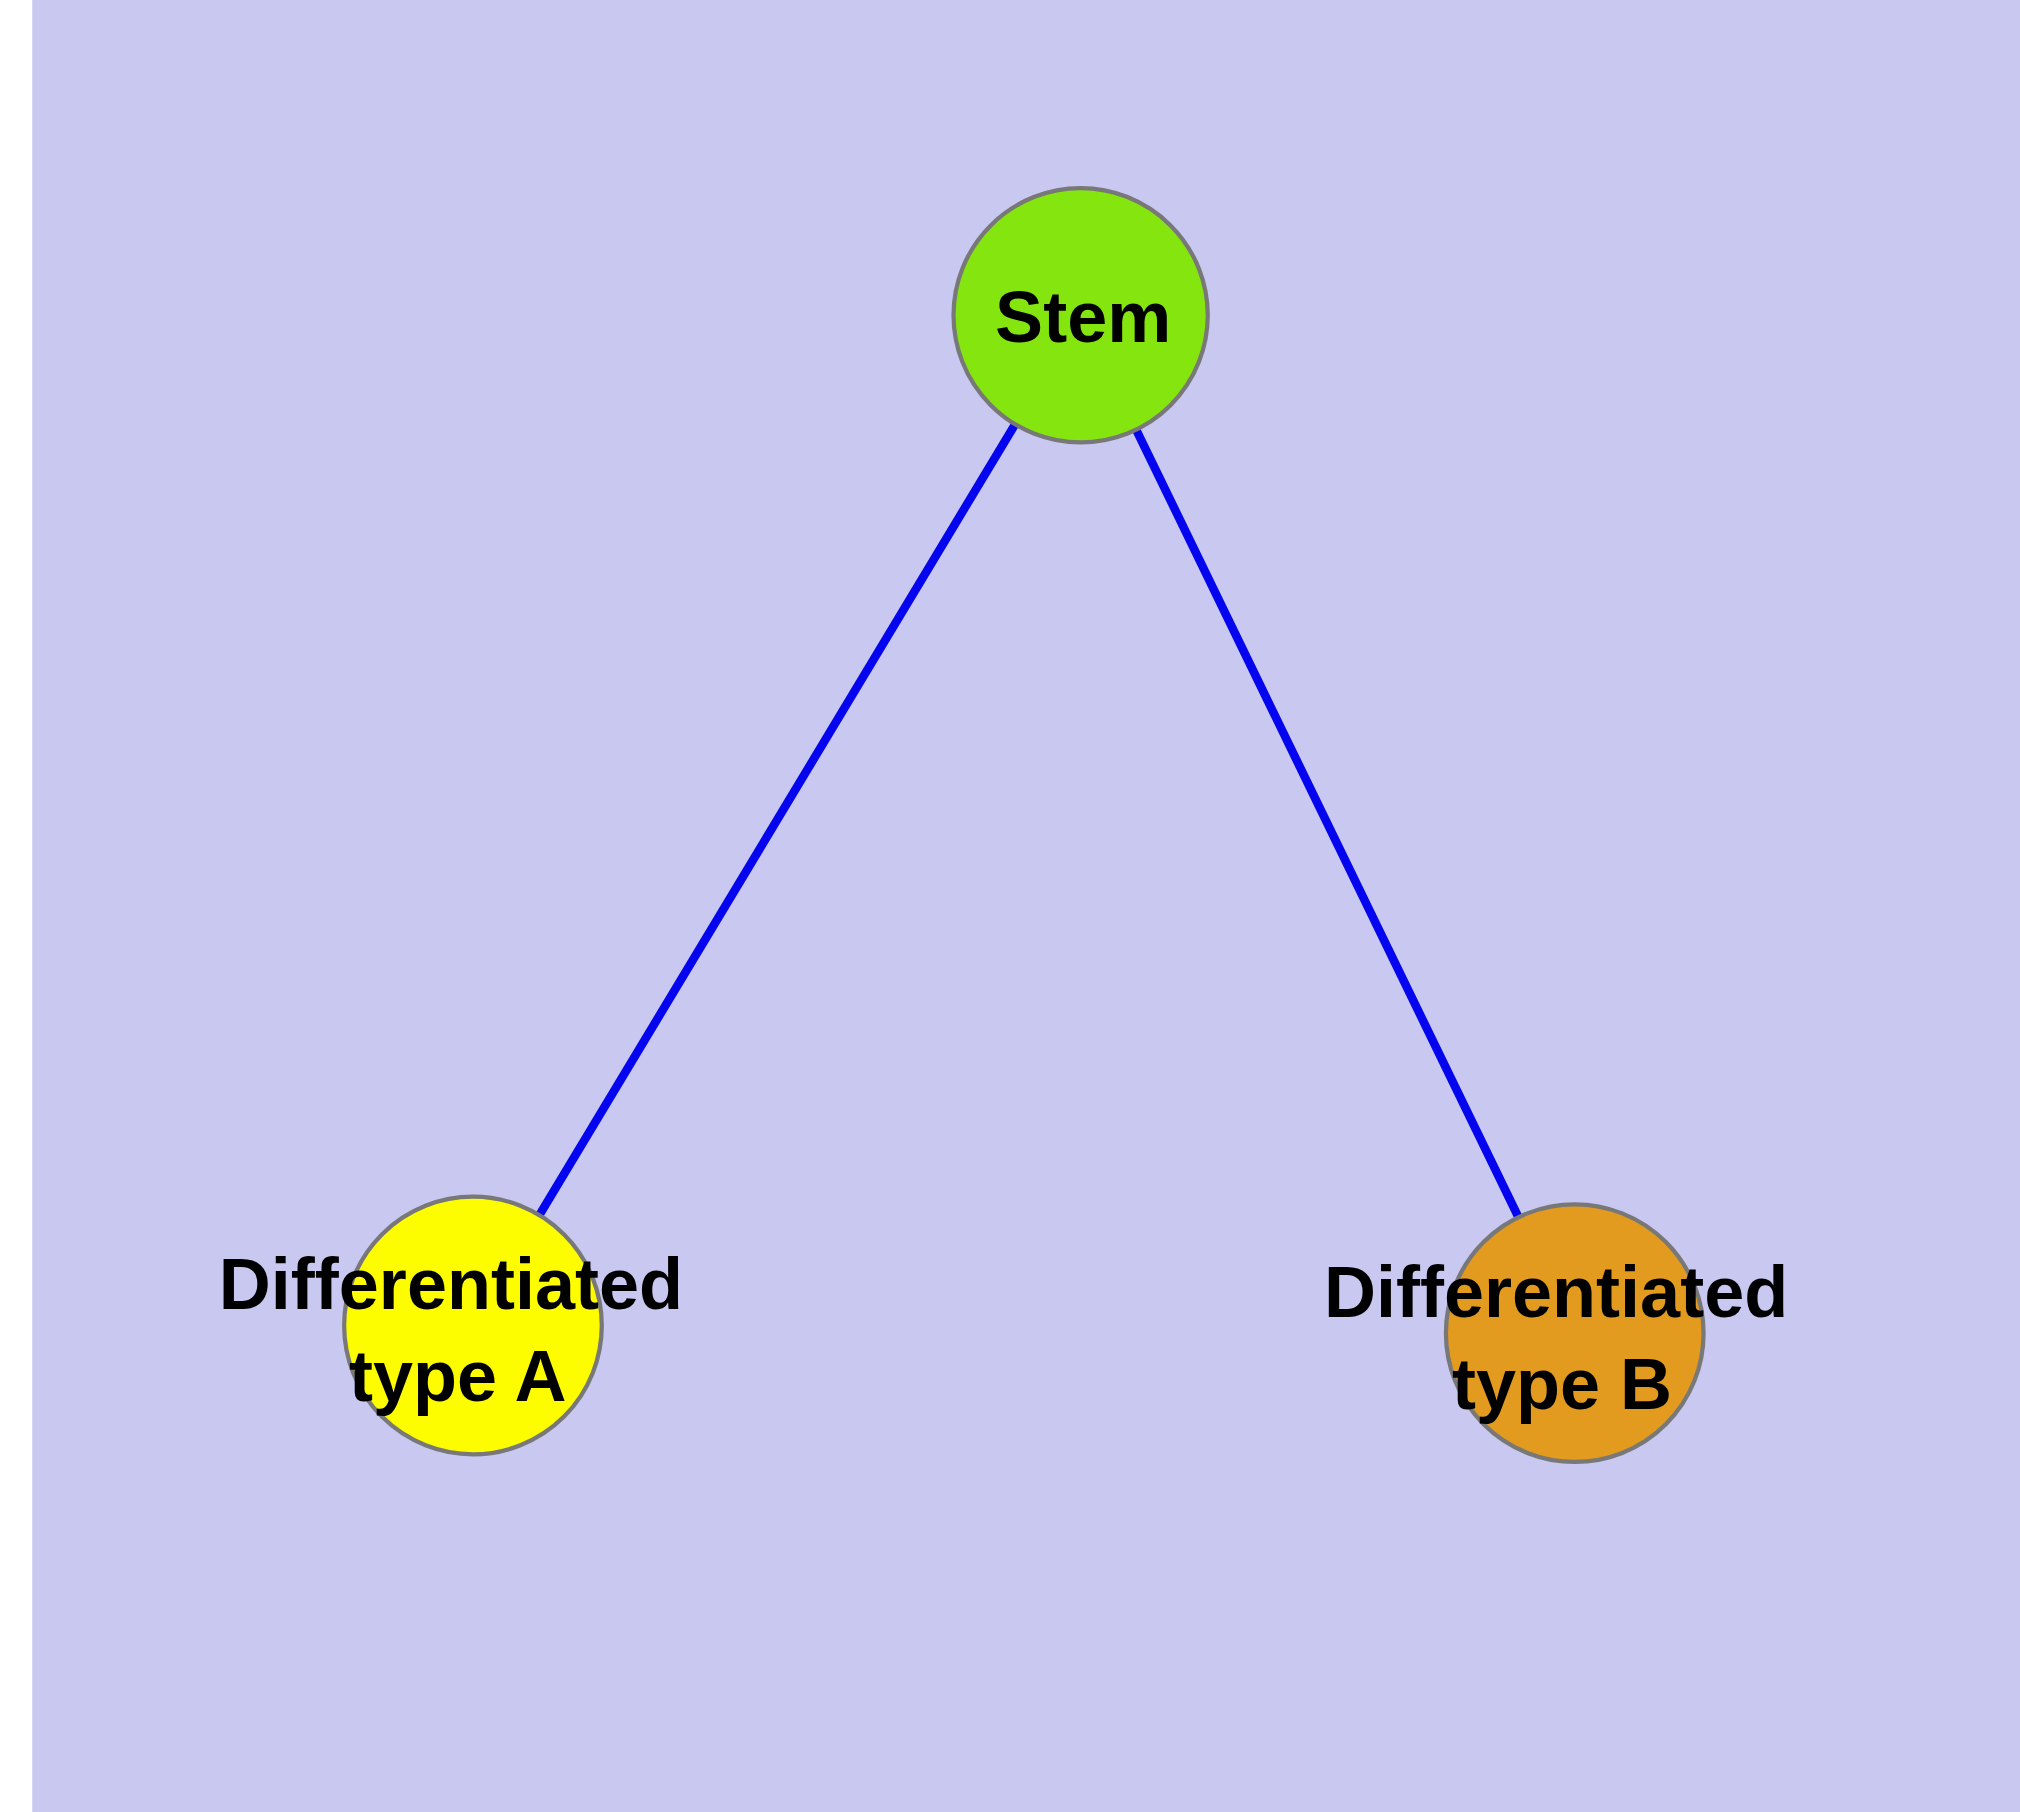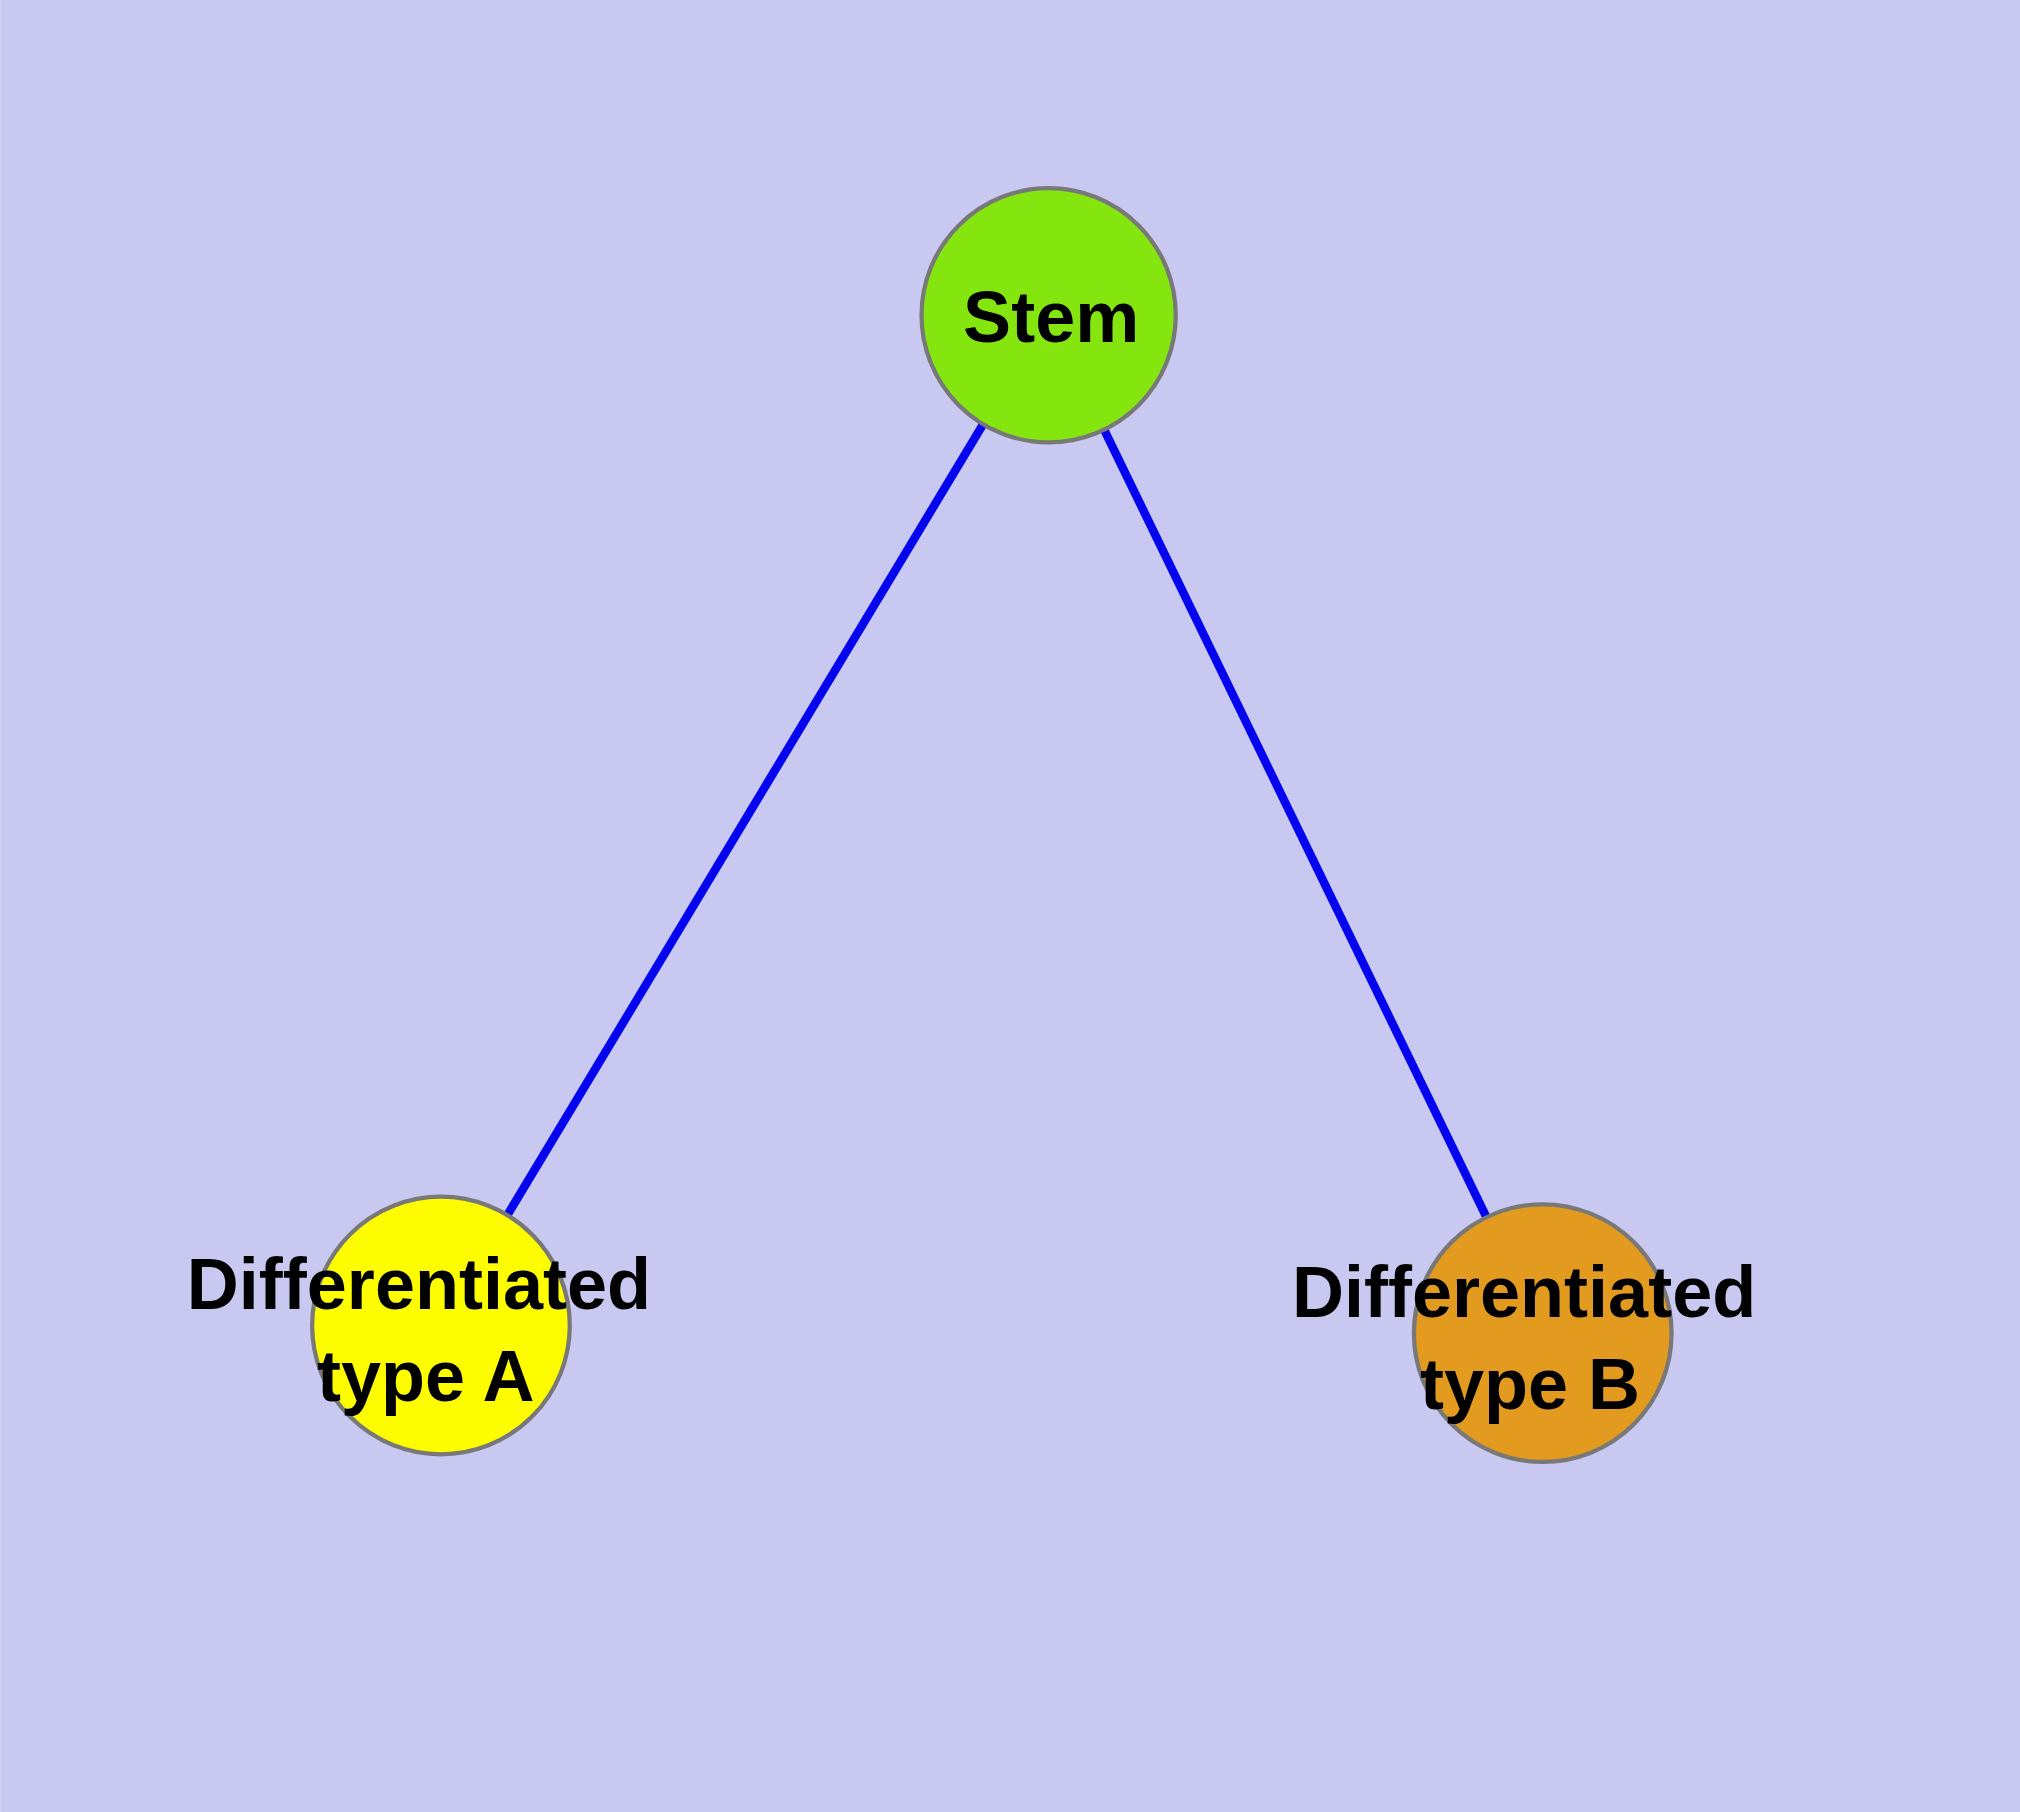--- a/index.html
+++ b/index.html
@@ -6,20 +6,21 @@
     margin: 0;
     padding: 0;
     width: 2021px;
     height: 1812px;
     overflow: hidden;
   }
   .diagram-stage {
     position: relative;
     width: 1617px;
     height: 1812px;
+    margin-left: 32px;
   }
   svg.graph {
     display: block;
     width: 2021px;
     height: 1812px;
   }
   text.node-label {
     font-family: "Liberation Sans", sans-serif;
     font-weight: bold;
     font-size: 85px;

